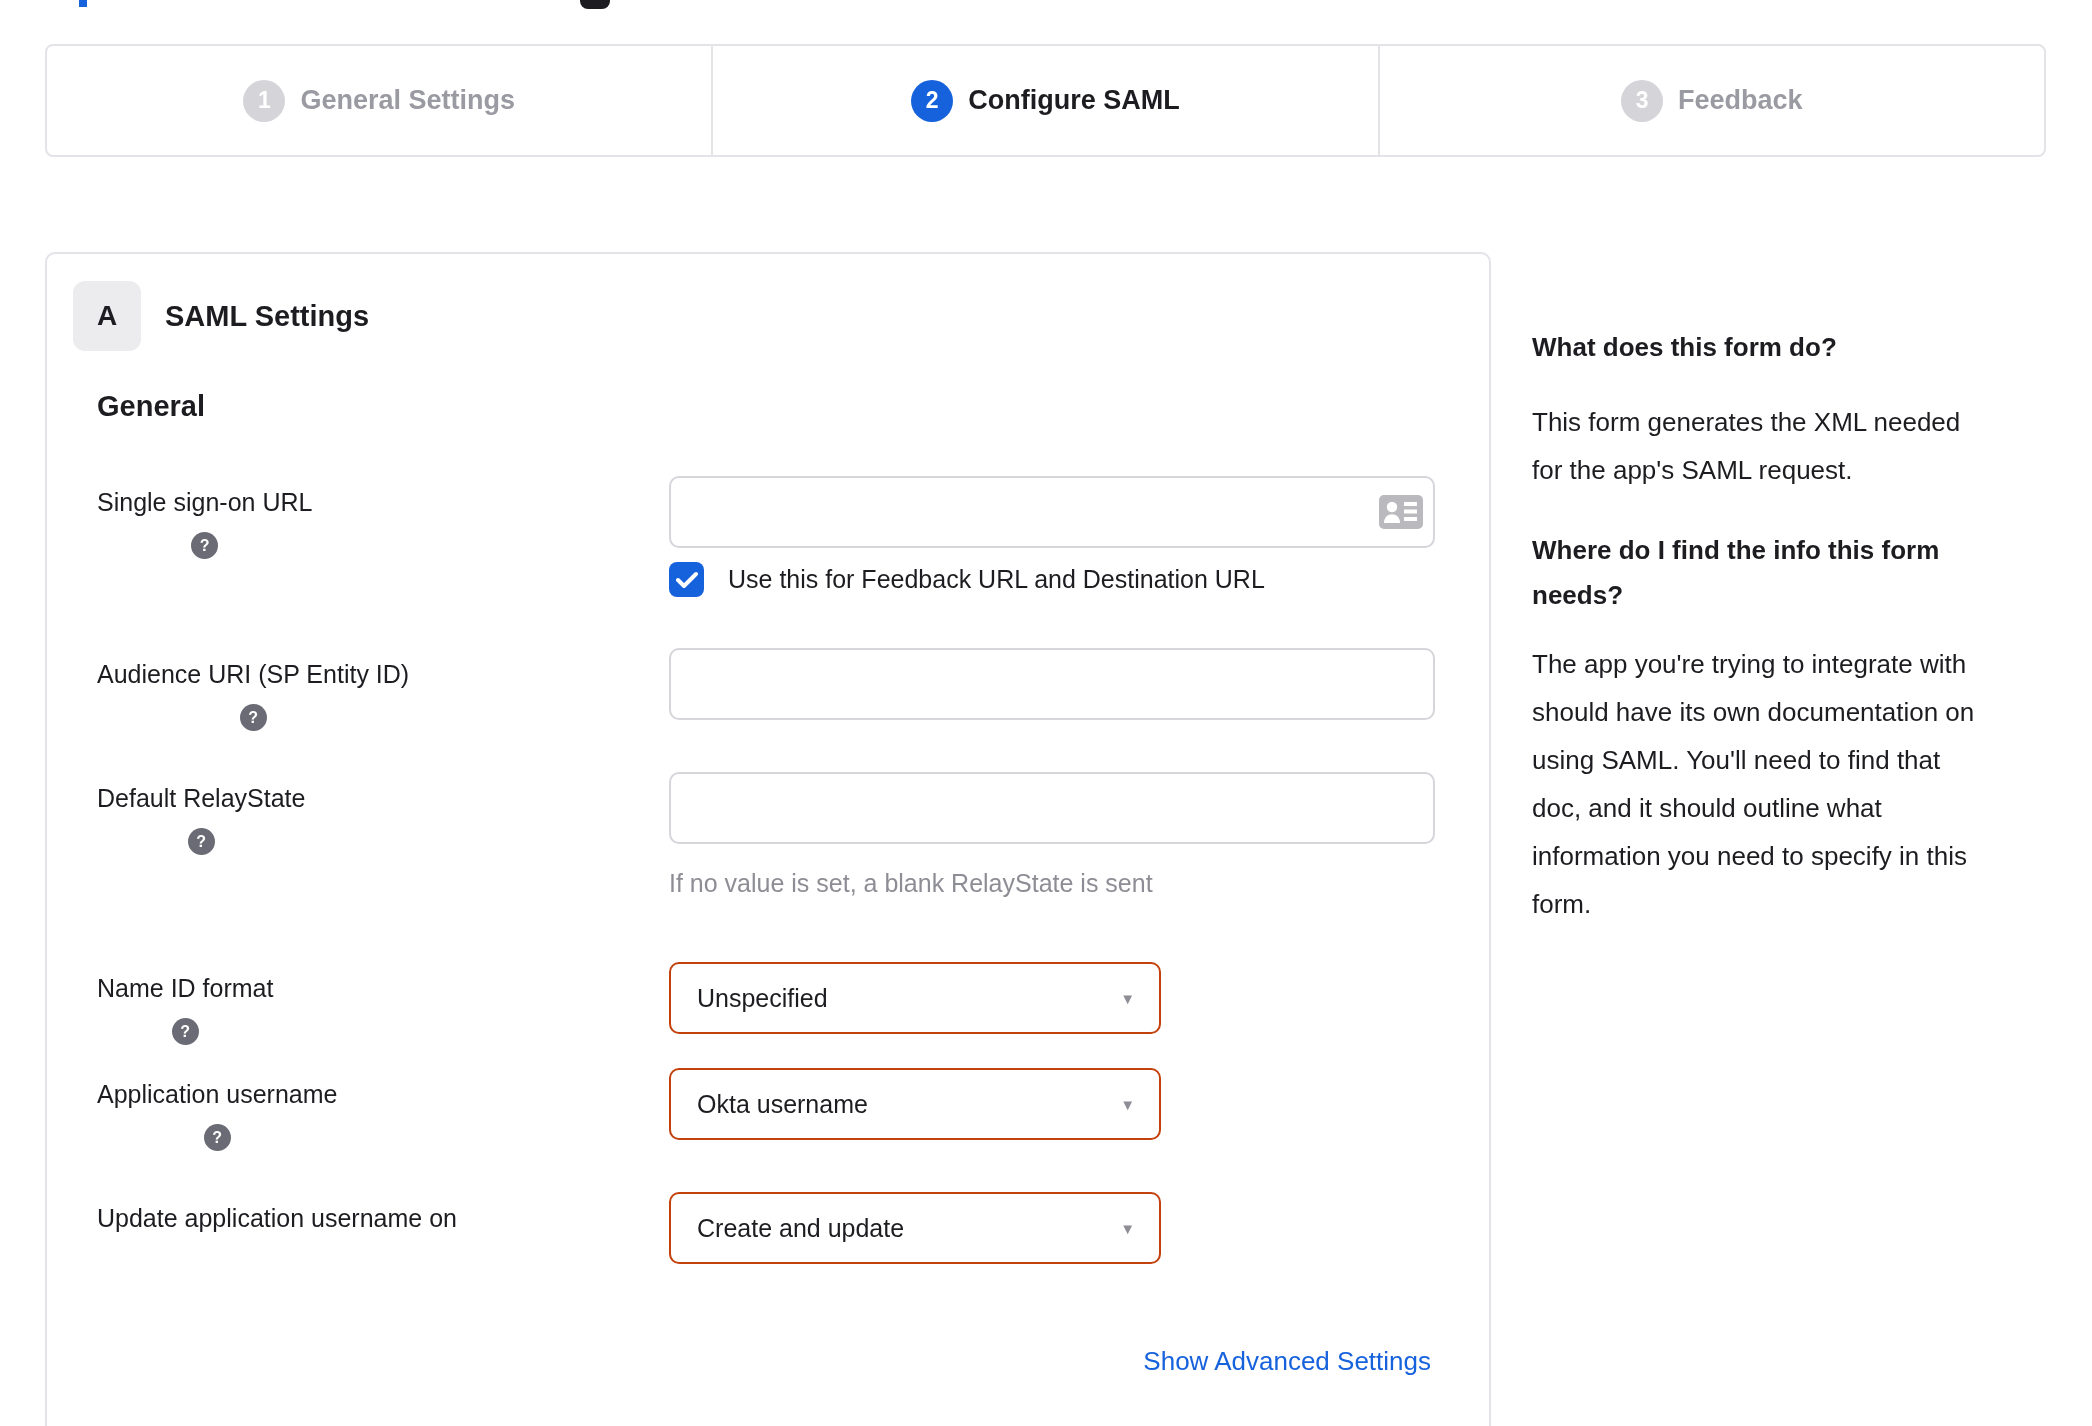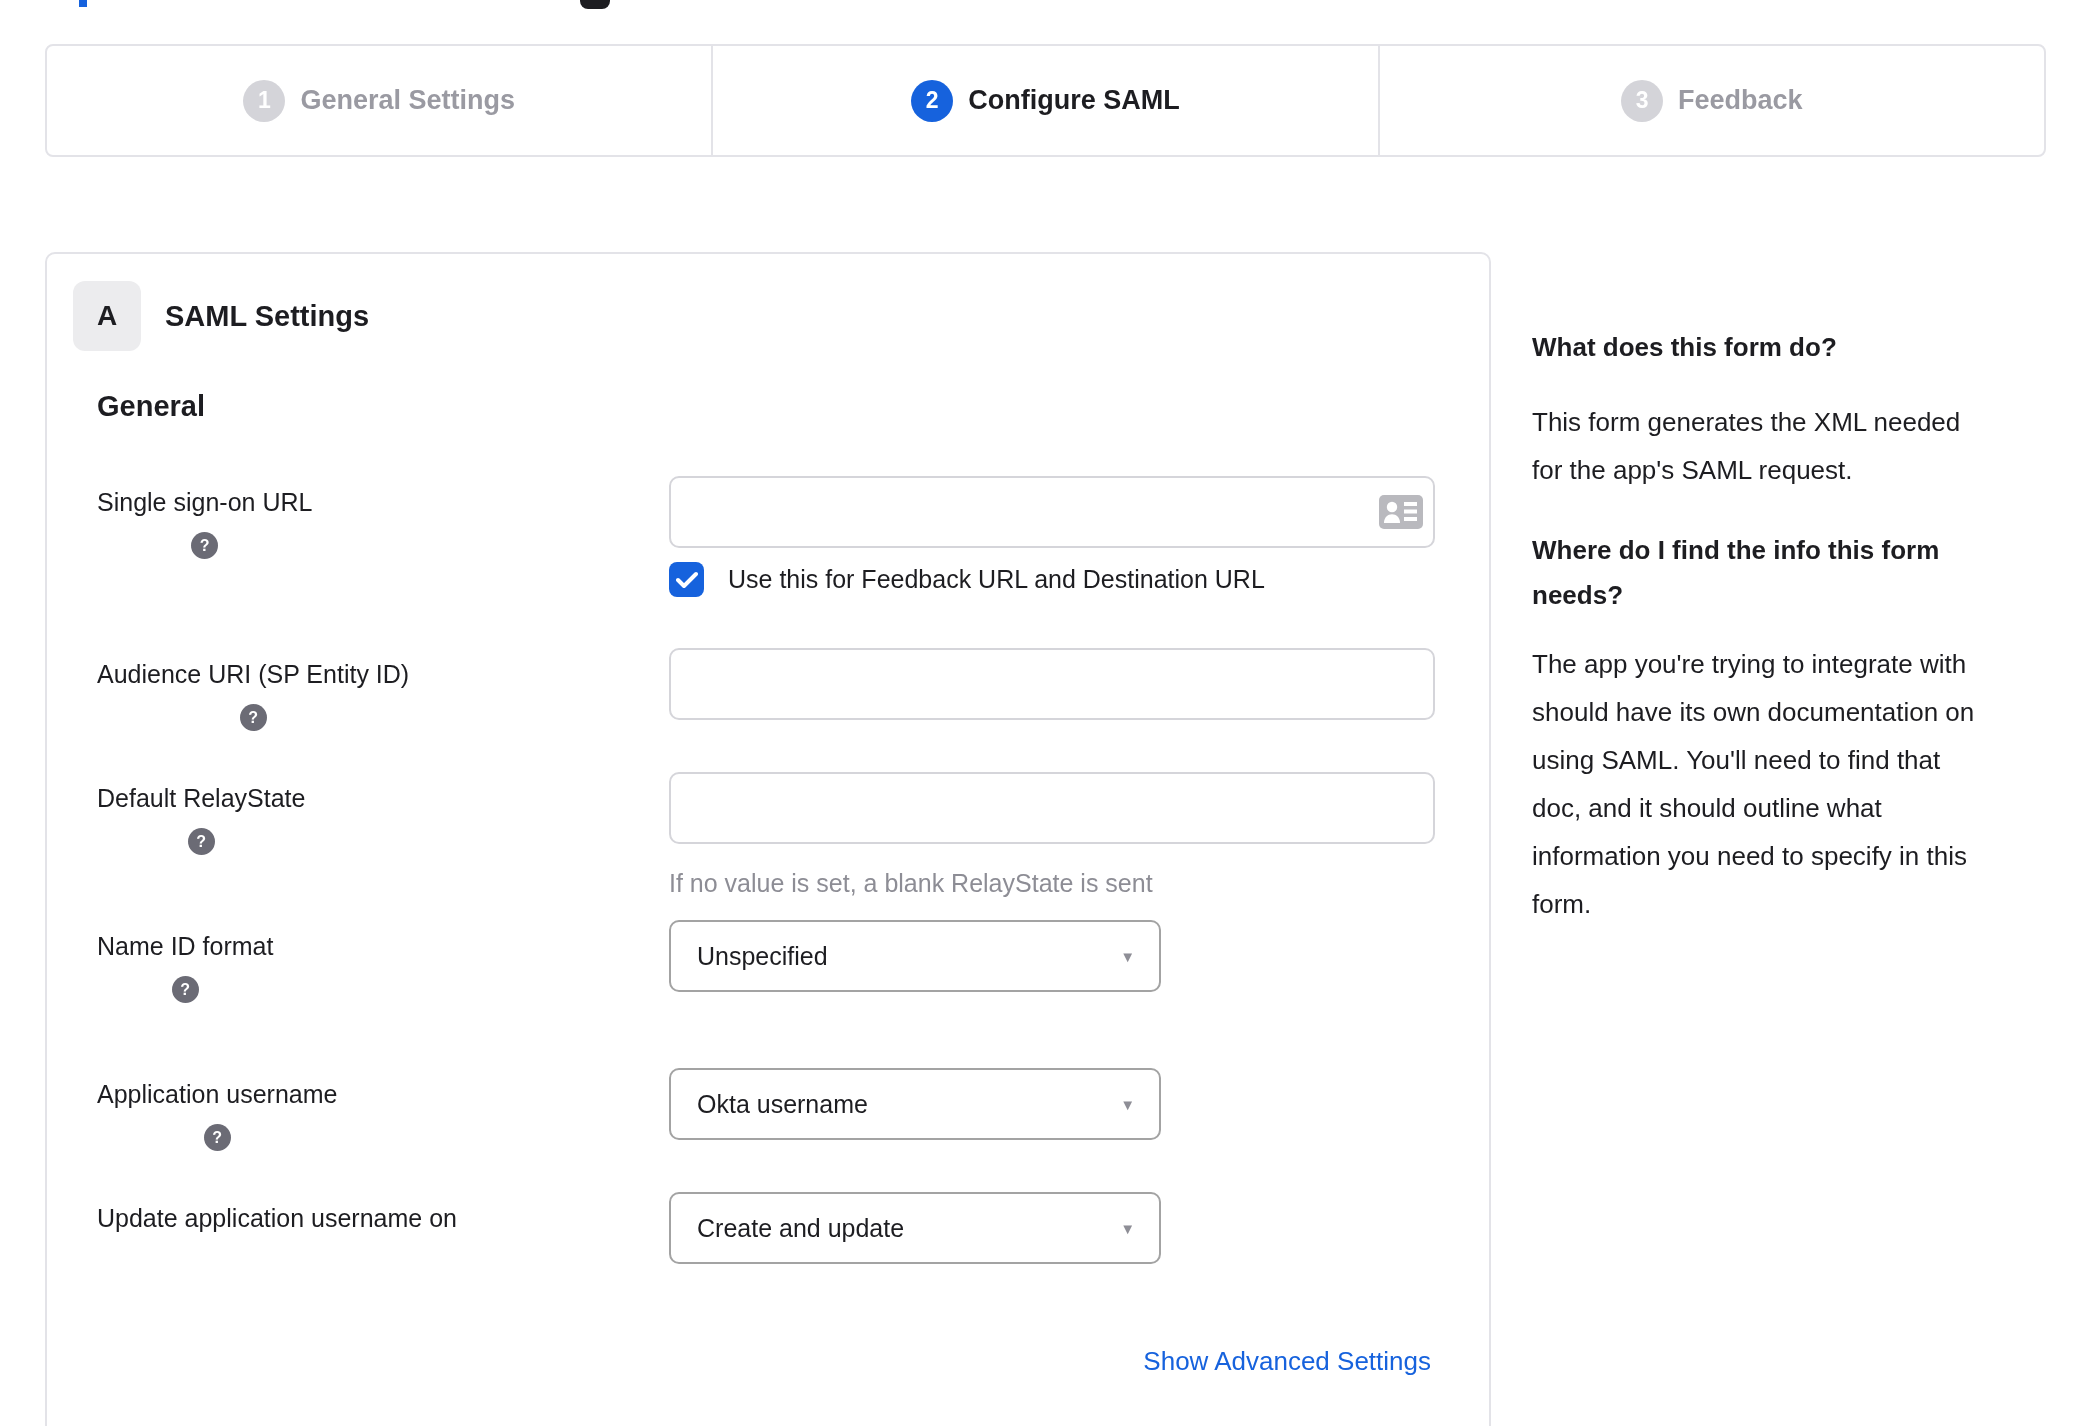--- a/index.html
+++ b/index.html
@@ -29,21 +29,21 @@
   .card-title { font-size: 29px; font-weight: bold; }
   .group-title { position: absolute; left: 50px; top: 136px; font-size: 29px; font-weight: bold; }
 
   .row { position: absolute; left: 50px; width: 1346px; }
   .field-label { position: absolute; left: 0; top: 12px; font-size: 25px; color: #1d1d21; white-space: nowrap; display: flex; align-items: center; gap: 15px; flex-direction: column; }
   .help { width: 27px; height: 27px; border-radius: 50%; background: #6b6b75; color: #ffffff; font-size: 16px; font-weight: bold; display: inline-flex; align-items: center; justify-content: center; cursor: pointer; }
 
   .text-input { position: absolute; left: 572px; top: 0; width: 766px; height: 72px; border: 2px solid #d5d5da; border-radius: 10px; background: #fff; font-size: 25px; font-family: "Liberation Sans", sans-serif; color: #1d1d21; padding: 0 60px 0 24px; outline: none; }
   .input-icon { position: absolute; left: 1282px; top: 19px; width: 44px; height: 34px; }
 
-  .selectbox { position: absolute; left: 572px; top: 0; width: 492px; height: 72px; border: 2px solid #a3a3a3; border-radius: 10px; background: #fff; display: flex; align-items: center; padding-left: 26px; font-size: 25px; color: #1d1d21; cursor: pointer; }
+  .selectbox { position: absolute; left: 572px; top: 0; width: 492px; height: 72px; border: 2px solid #c2410c; border-radius: 10px; background: #fff; display: flex; align-items: center; padding-left: 26px; font-size: 25px; color: #1d1d21; cursor: pointer; }
   .select-caret { position: absolute; right: 24px; top: 50%; transform: translateY(-50%); font-size: 15px; color: #8e8e96; }
 
   .checkbox-row { position: absolute; left: 622px; top: 308px; display: flex; align-items: center; gap: 24px; cursor: pointer; }
   .checkbox { width: 35px; height: 35px; border-radius: 8px; background: #1662dd; display: flex; align-items: center; justify-content: center; }
   .checkbox-label { font-size: 25px; color: #1d1d21; }
 
   .hint { position: absolute; left: 622px; top: 603px; font-size: 25px; color: #8d8d95; margin-top: 12px; }
 
   .adv-link { position: absolute; right: 58px; top: 1092px; font-size: 26px; color: #1662dd; text-decoration: none; cursor: pointer; }
 
@@ -123,21 +123,21 @@
 
   <div class="row" style="top:518px; height:72px;">
     <div class="field-label">
       <span>Default RelayState</span>
       <span class="help">?</span>
     </div>
     <input class="text-input" type="text" value="" style="">
   </div>
   <div class="hint">If no value is set, a blank RelayState is sent</div>
 
-  <div class="row" style="top:666px; height:72px;">
+  <div class="row" style="top:708px; height:72px;">
     <div class="field-label">
       <span>Name ID format</span>
       <span class="help">?</span>
     </div>
     <div class="selectbox">
       <span>Unspecified</span>
       <span class="select-caret">▼</span>
     </div>
   </div>
 

